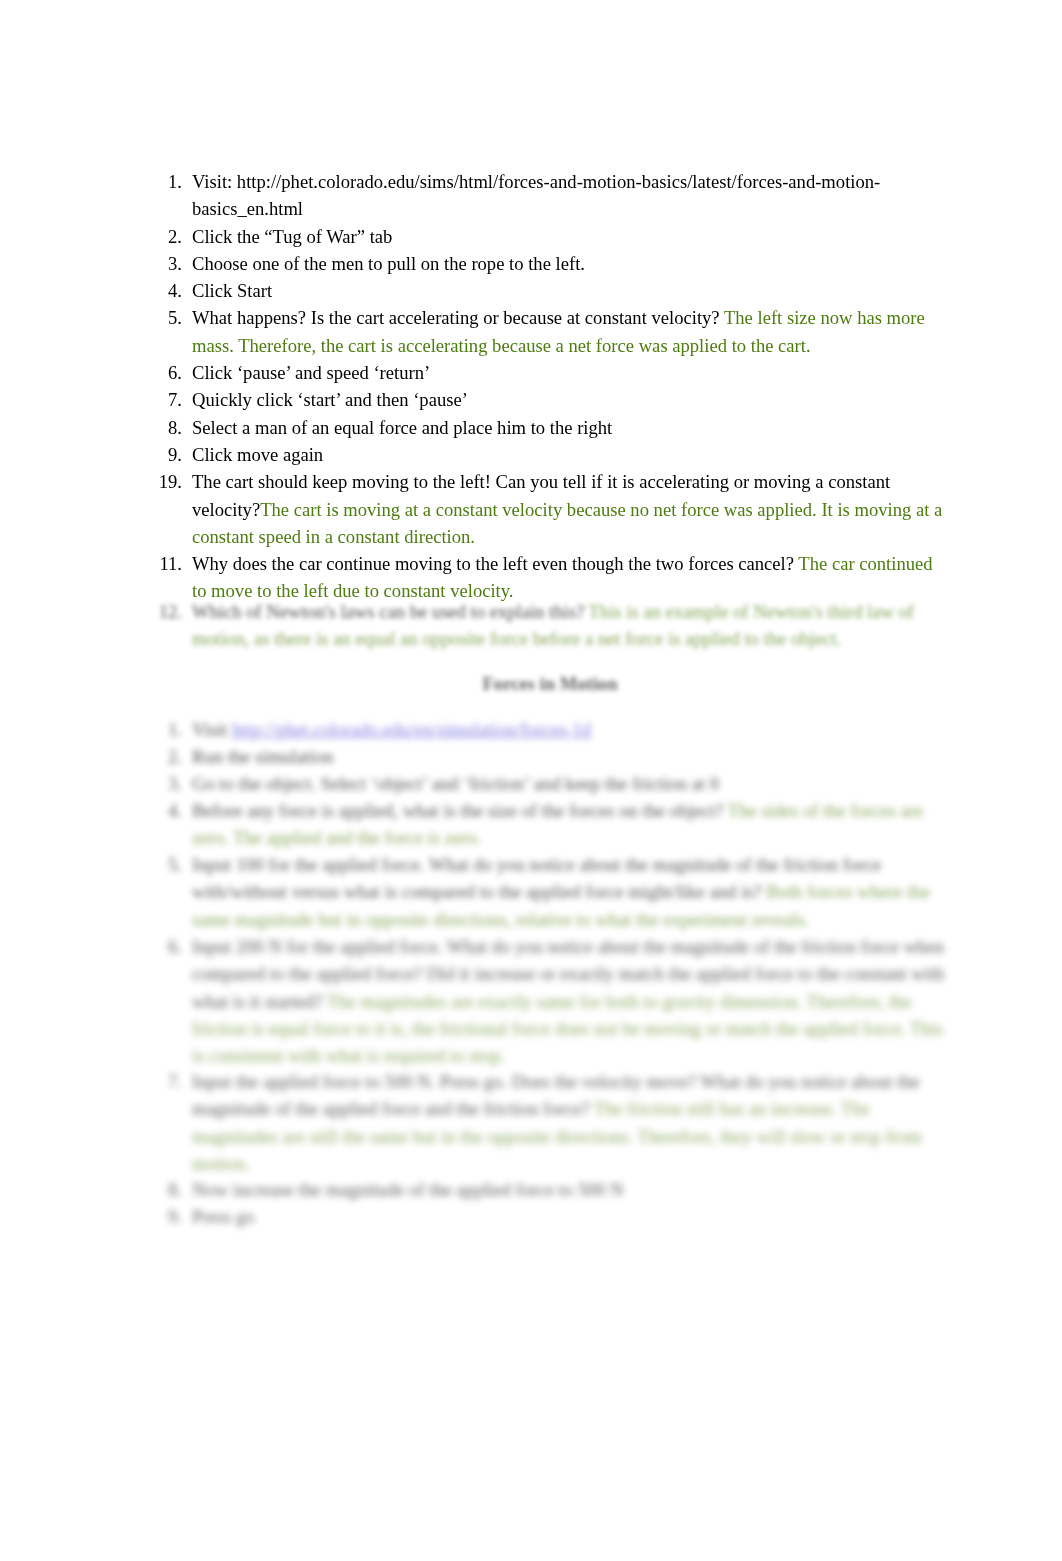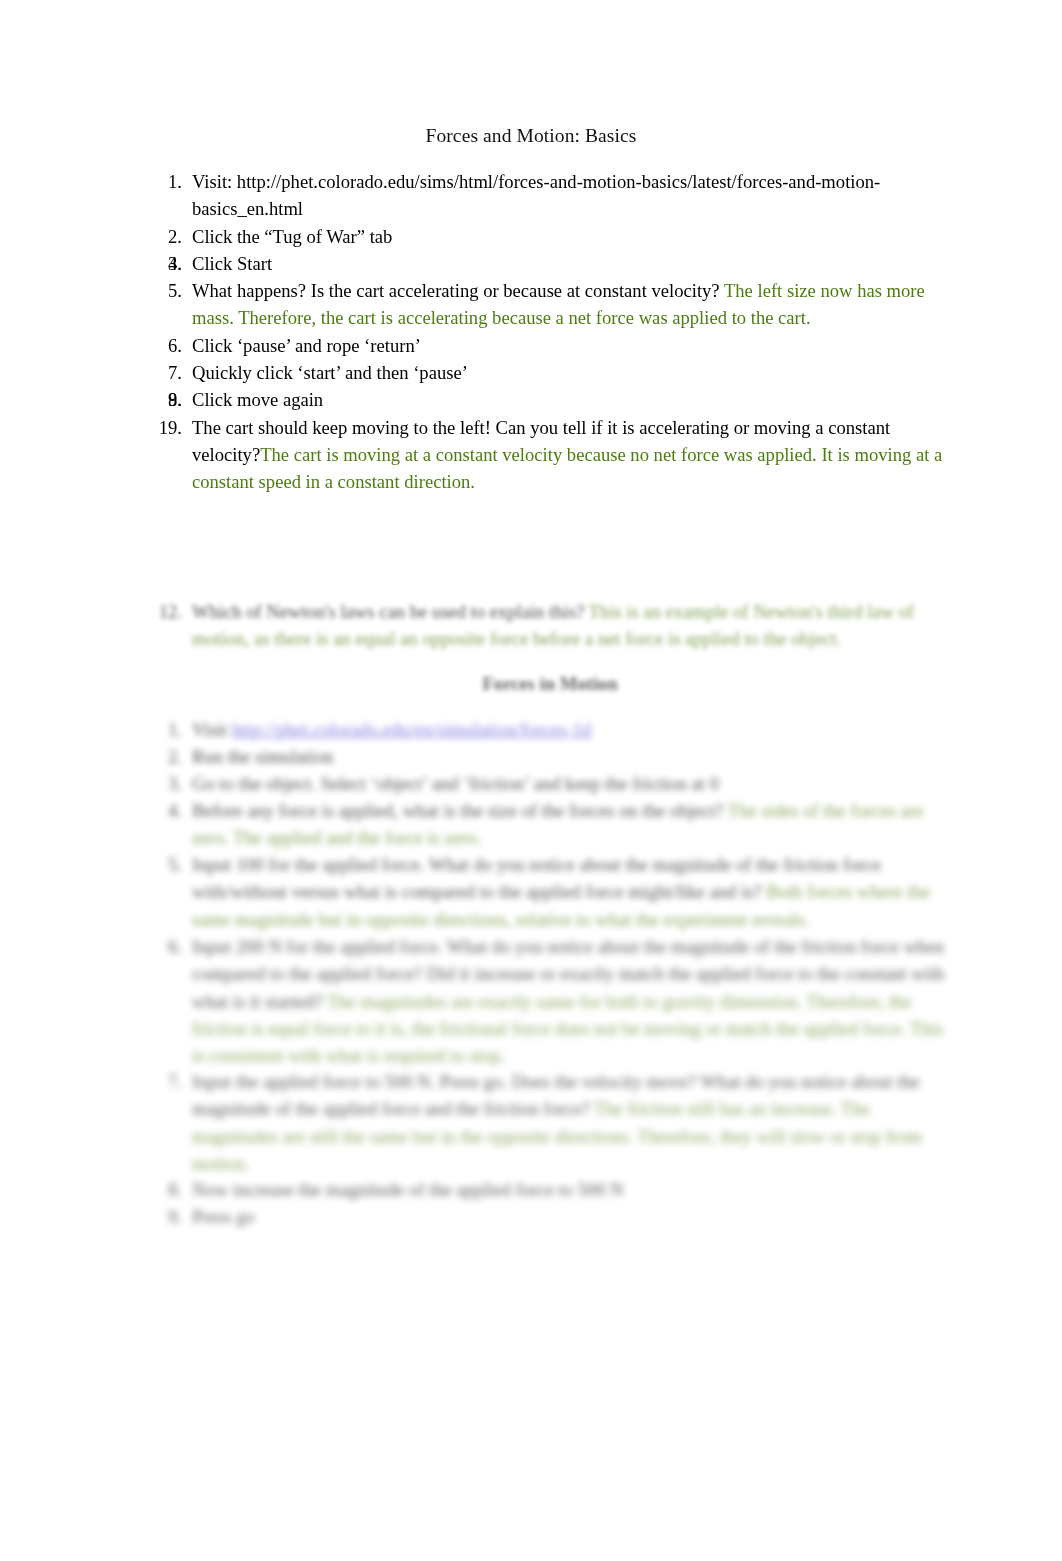--- a/index.html
+++ b/index.html
@@ -125,52 +125,54 @@
   .link {
     color: #4a46d6;
     text-decoration: underline;
   }
 </style>
 </head>
 <body>
 
 <div class="page">
 
-  <div class="doc-title">Forces and Motion: Basics</div>
 
   <ol class="numlist list-crisp">
     <li>
       <span class="num">1.</span><span>Visit: http://phet.colorado.edu/sims/html/forces-and-motion-basics/latest/forces-and-motion-basics_en.html</span><span class="ans"></span>
     </li>
     <li>
       <span class="num">2.</span><span>Click the “Tug of War” tab</span><span class="ans"></span>
     </li>
     <li>
-      <span class="num">3.</span><span class="ans"></span>
+      <span class="num">3.</span><span>Choose one of the men to pull on the rope to the left.</span><span class="ans"></span>
     </li>
     <li>
       <span class="num">4.</span><span>Click Start</span><span class="ans"></span>
     </li>
     <li>
       <span class="num">5.</span><span>What happens?   Is the cart accelerating or because at constant velocity?  </span><span class="ans">The left size now has more mass. Therefore, the cart is accelerating because a net force was applied to the cart.</span>
     </li>
     <li>
-      <span class="num">6.</span><span>Click ‘pause’ and rope ‘return’</span><span class="ans"></span>
+      <span class="num">6.</span><span>Click ‘pause’ and speed ‘return’</span><span class="ans"></span>
     </li>
     <li>
       <span class="num">7.</span><span>Quickly click ‘start’ and then ‘pause’</span><span class="ans"></span>
     </li>
     <li>
-      <span class="num">8.</span><span class="ans"></span>
+      <span class="num">8.</span><span>Select a man of an equal force and place him to the right</span><span class="ans"></span>
     </li>
     <li>
       <span class="num">9.</span><span>Click move again</span><span class="ans"></span>
     </li>
     <li>
       <span class="num">19.</span><span>The cart should keep moving to the left!   Can you tell if it is accelerating or moving a constant velocity?</span><span class="ans">The cart is moving at a constant velocity because no net force was applied. It is moving at a constant speed in a constant direction.</span>
+    </li>
+    <li>
+      <span class="num">11.</span><span>Why does the car continue moving to the left even though the two forces cancel?    </span><span class="ans">The car continued to move to the left due to constant velocity.</span>
     </li>
   </ol>
 
   <div class="blur-zone">
 
     <div class="bl b1">
       <div class="bl-item">
         <span class="num">12.</span><span>Which of Newton's laws can be used to explain this?  </span><span class="ans">This is an example of Newton's third law of motion, as there is an equal an opposite force before a net force is applied to the object.</span>
       </div>
     </div>

